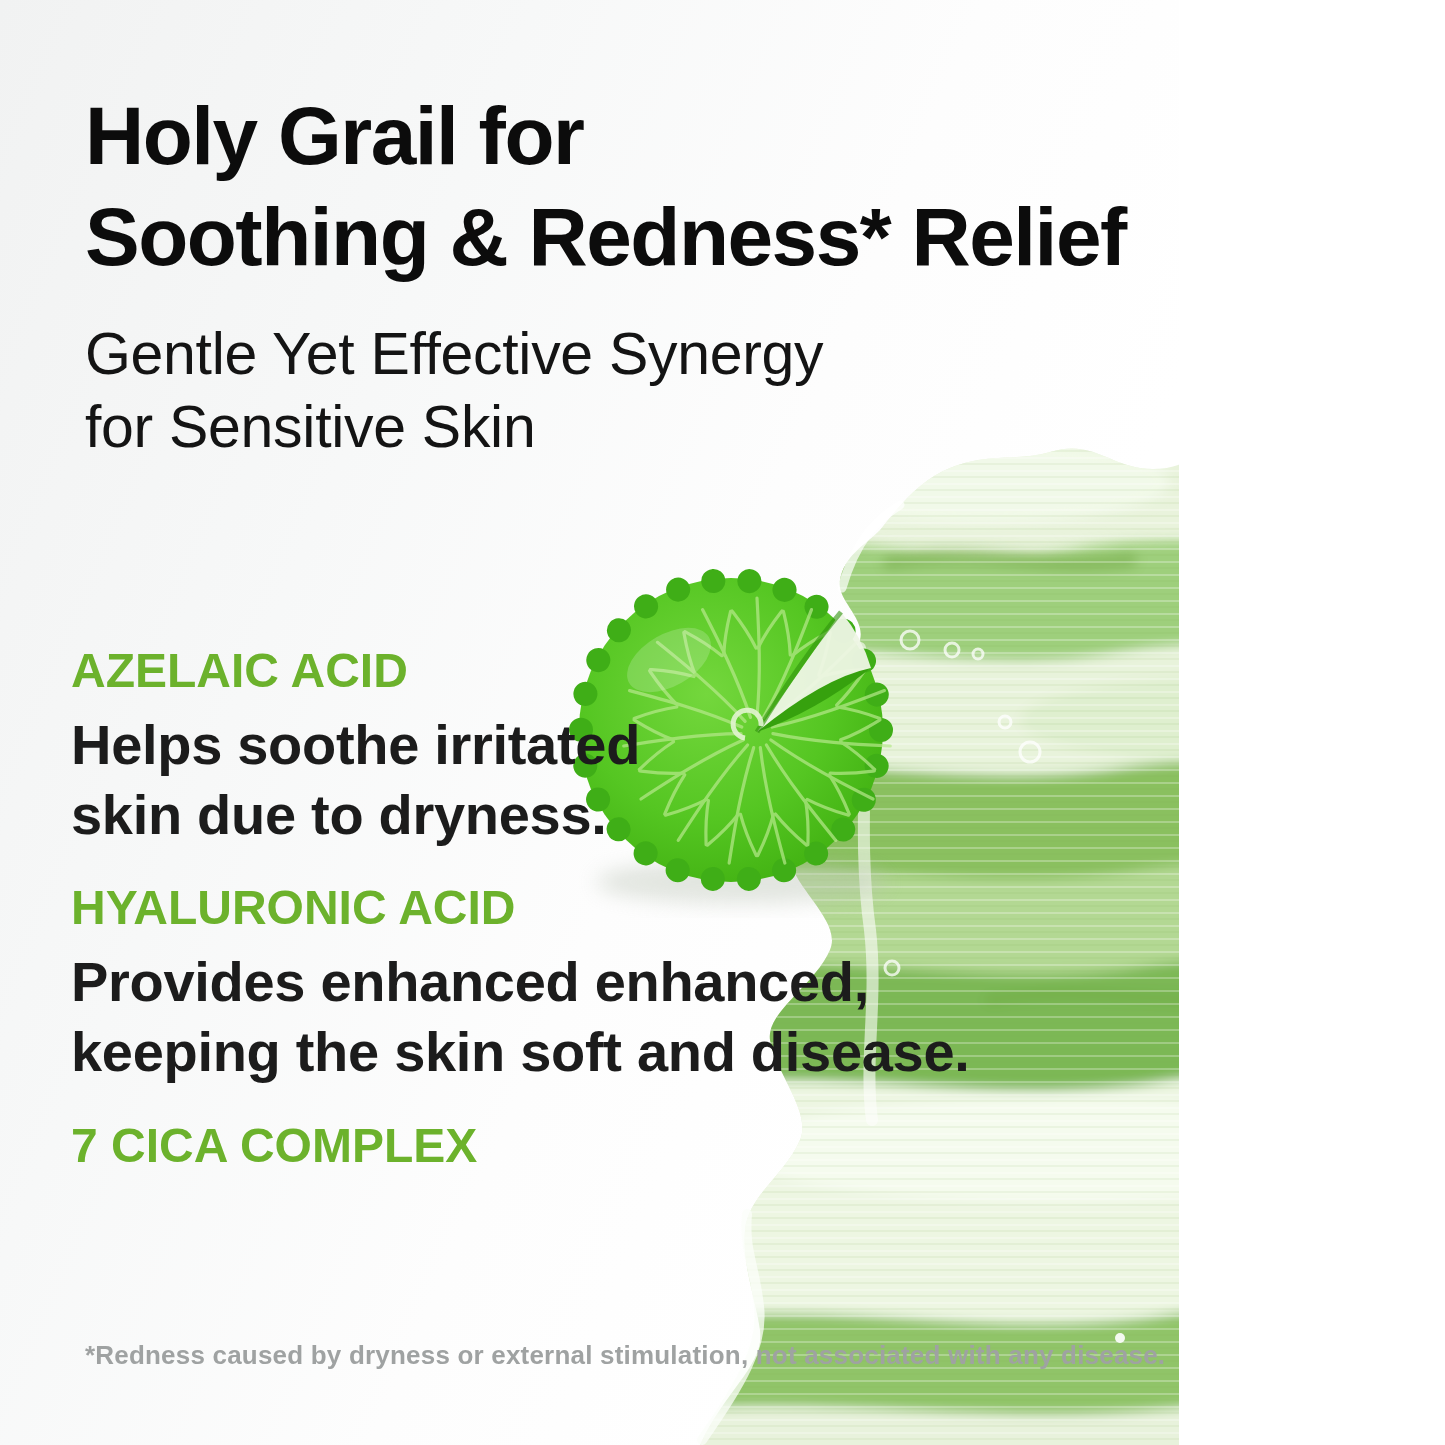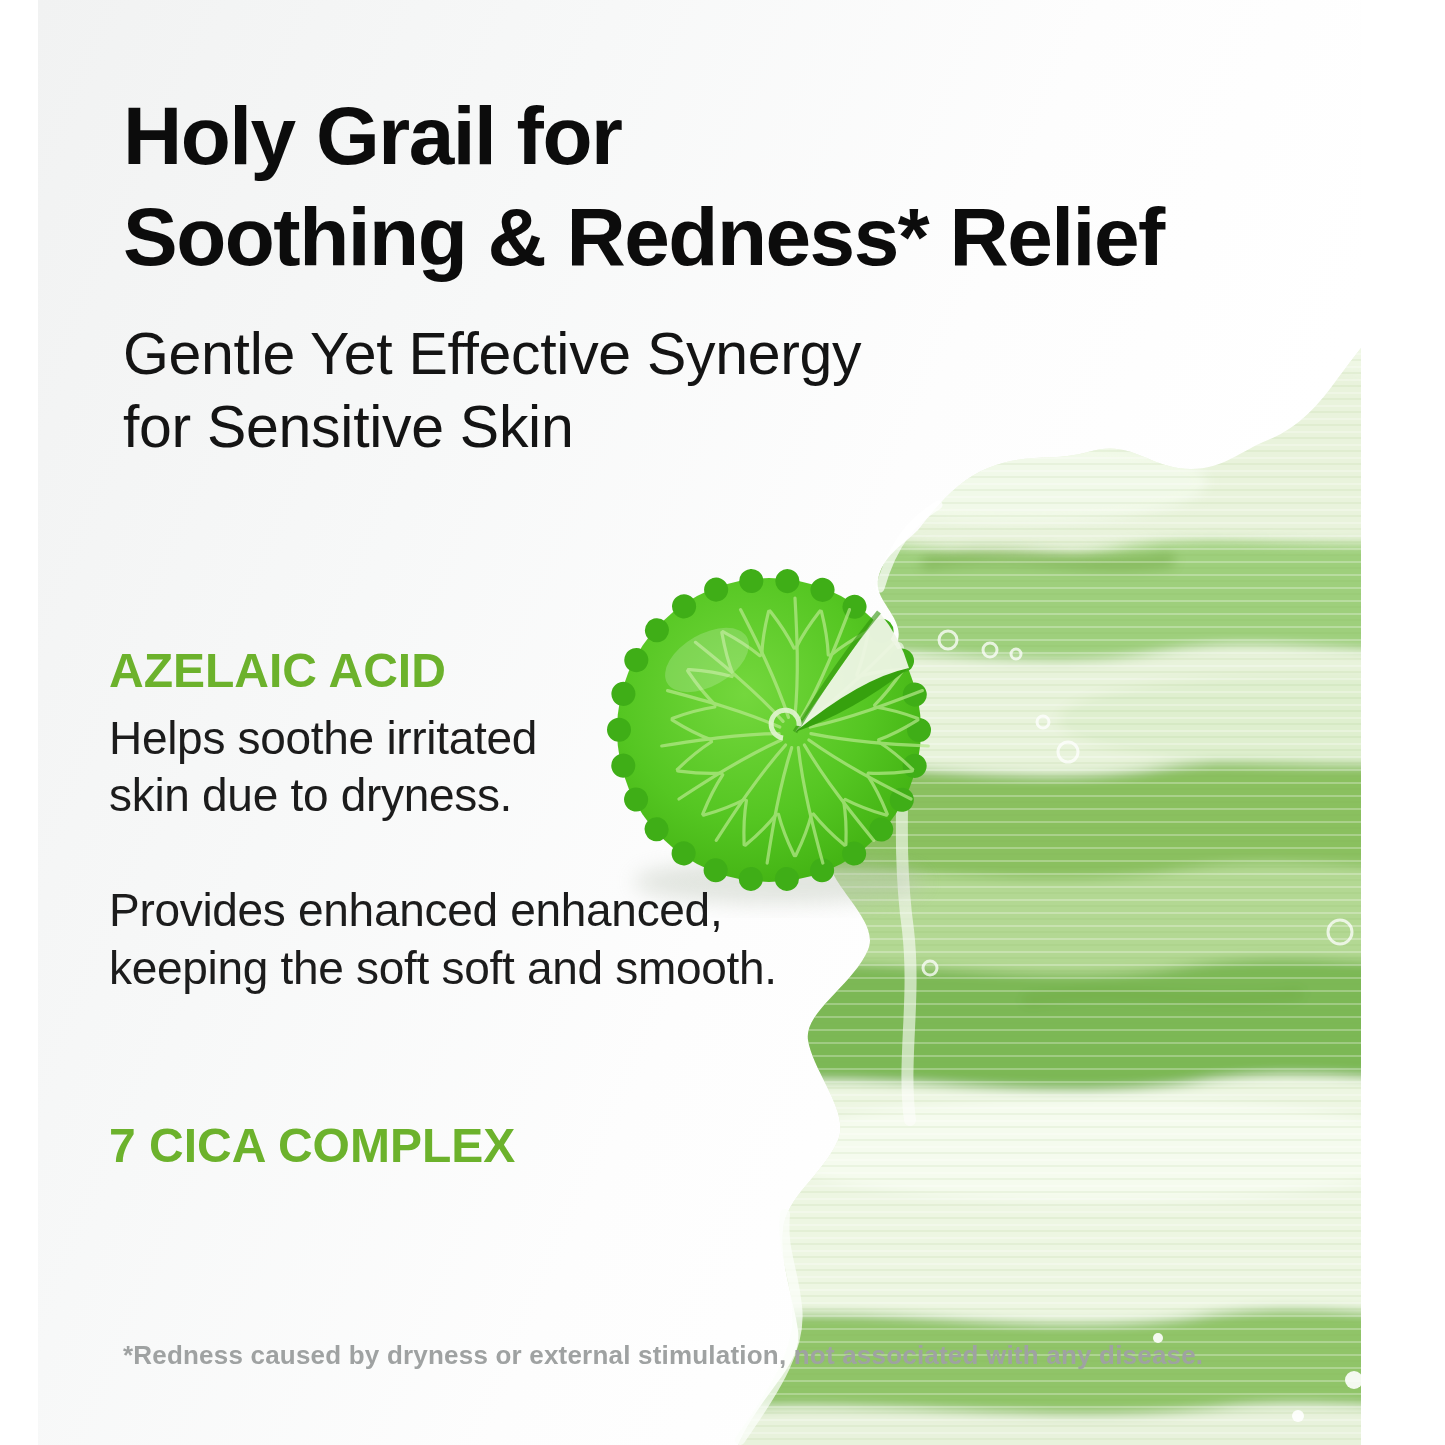--- a/index.html
+++ b/index.html
@@ -3,24 +3,23 @@
 <meta charset="utf-8">
 <style>
   html, body { margin: 0; padding: 0; }
   body {
     width: 1445px; height: 1445px;
     font-family: "Liberation Sans", sans-serif;
     overflow: hidden;
   }
   .canvas {
     position: relative;
-    width: 1323px; height: 1445px;
+    width: 1179px; height: 1445px;
     background: linear-gradient(113deg, #f1f2f2 0%, #f7f8f8 30%, #fdfdfd 55%, #ffffff 75%);
     overflow: hidden;
-    margin-left: 38px;
   }
   .photo {
     position: absolute; left: 560px; top: 0; width: 885px; height: 1445px;
     z-index: 1;
   }
   .copy { position: absolute; z-index: 2; left: 85px; }
   .headline {
     top: 86px;
     font-size: 82px; font-weight: bold; color: #0c0c0c;
     line-height: 1.23; letter-spacing: -1.5px;
@@ -29,21 +28,21 @@
     top: 318px;
     font-size: 59px; font-weight: 400; color: #141414;
     line-height: 1.24; letter-spacing: -0.3px;
   }
   .ingredient { position: absolute; left: 71px; z-index: 2; }
   .ingredient .name {
     font-size: 48px; font-weight: bold; color: #6cb22c;
     letter-spacing: 0px; line-height: 1.1; margin: 0 0 12px 0;
   }
   .ingredient .desc {
-    font-size: 46px; font-weight: 400; color: #1c1c1c;
+    font-size: 56px; font-weight: 700; color: #1c1c1c;
     line-height: 1.25; letter-spacing: -0.3px;
   }
   .sec-1 { top: 645px; }
   .sec-2 { top: 882px; }
   .sec-3 { top: 1120px; }
   .footnote {
     top: 1340px;
     font-size: 26px; font-weight: 700; color: #9fa2a2;
     letter-spacing: 0.2px;
   }
@@ -207,23 +206,24 @@
 
   <div class="ingredient sec-1">
     <div class="name">AZELAIC ACID</div>
     <div class="desc">
       <div>Helps soothe irritated</div>
       <div>skin due to dryness.</div>
     </div>
   </div>
 
   <div class="ingredient sec-2">
+    <div class="name">HYALURONIC ACID</div>
     <div class="desc">
       <div>Provides enhanced enhanced,</div>
-      <div>keeping the soft soft and smooth.</div>
+      <div>keeping the skin soft and disease.</div>
     </div>
   </div>
 
   <div class="ingredient sec-3">
     <div class="name">7 CICA COMPLEX</div>
     <div class="desc">
     </div>
   </div>
 
   <div class="copy footnote">*Redness caused by dryness or external stimulation, not associated with any disease.</div>

